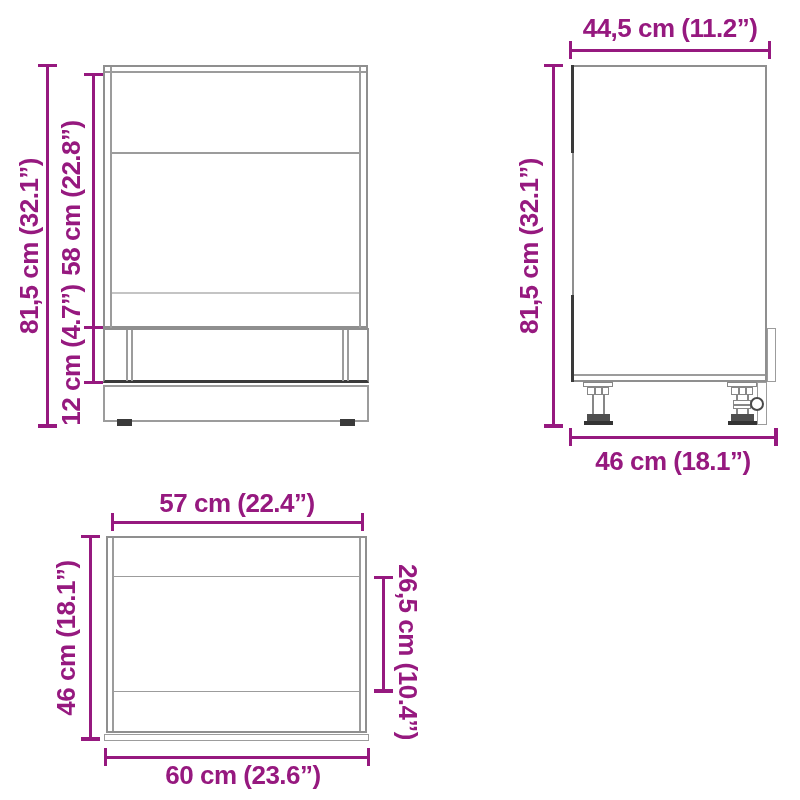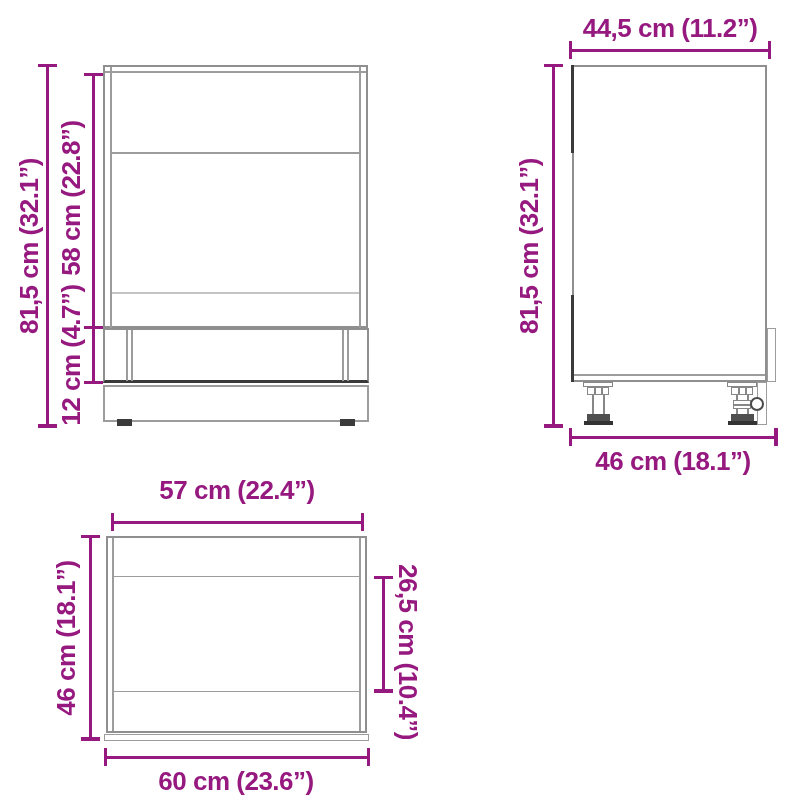--- a/index.html
+++ b/index.html
@@ -101,31 +101,31 @@
     <div class="s" style="left:106px;top:536px;width:261px;height:197px;border:2px solid #8f8f8f;"></div>
     <div class="s" style="left:112px;top:538px;width:2px;height:193px;background:#9c9c9c;"></div>
     <div class="s" style="left:359px;top:538px;width:2px;height:193px;background:#9c9c9c;"></div>
     <div class="s" style="left:114px;top:575.5px;width:245px;height:1.5px;background:#9c9c9c;"></div>
     <div class="s" style="left:114px;top:690.5px;width:245px;height:1.5px;background:#9c9c9c;"></div>
     <div class="s" style="left:104px;top:734px;width:265px;height:7px;border:1.5px solid #9c9c9c;"></div>
 
     <div class="ln" style="left:112px;top:520.5px;width:251px;height:3px;"></div>
     <div class="tk" style="left:110.5px;top:513px;width:3.5px;height:18px;"></div>
     <div class="tk" style="left:360.5px;top:513px;width:3.5px;height:18px;"></div>
-    <div class="lbl big" style="left:237px;top:490px;text-align:center;">57 cm (22.4”)</div>
+    <div class="lbl big" style="left:237px;top:503px;text-align:center;">57 cm (22.4”)</div>
 
     <div class="ln" style="left:88.5px;top:536px;width:3px;height:204px;"></div>
     <div class="tk" style="left:80.5px;top:534.5px;width:19px;height:3.5px;"></div>
     <div class="tk" style="left:80.5px;top:737px;width:19px;height:3.5px;"></div>
     <div class="lbl big ccw" style="left:66px;top:638px;">46 cm (18.1”)</div>
 
     <div class="ln" style="left:381.5px;top:577px;width:3px;height:114px;"></div>
     <div class="tk" style="left:373.5px;top:575.5px;width:19px;height:3.5px;"></div>
     <div class="tk" style="left:373.5px;top:689px;width:19px;height:3.5px;"></div>
     <div class="lbl big cw" style="left:407px;top:652px;">26,5 cm (10.4”)</div>
 
     <div class="ln" style="left:105px;top:755.5px;width:265px;height:3px;"></div>
     <div class="tk" style="left:103.5px;top:748px;width:3.5px;height:18px;"></div>
     <div class="tk" style="left:366.5px;top:748px;width:3.5px;height:18px;"></div>
-    <div class="lbl big" style="left:236px;top:775px;margin-top:6px;">60 cm (23.6”)</div>
+    <div class="lbl big" style="left:243px;top:775px;">60 cm (23.6”)</div>
   </div>
 
 </div>
 
 </body></html>

